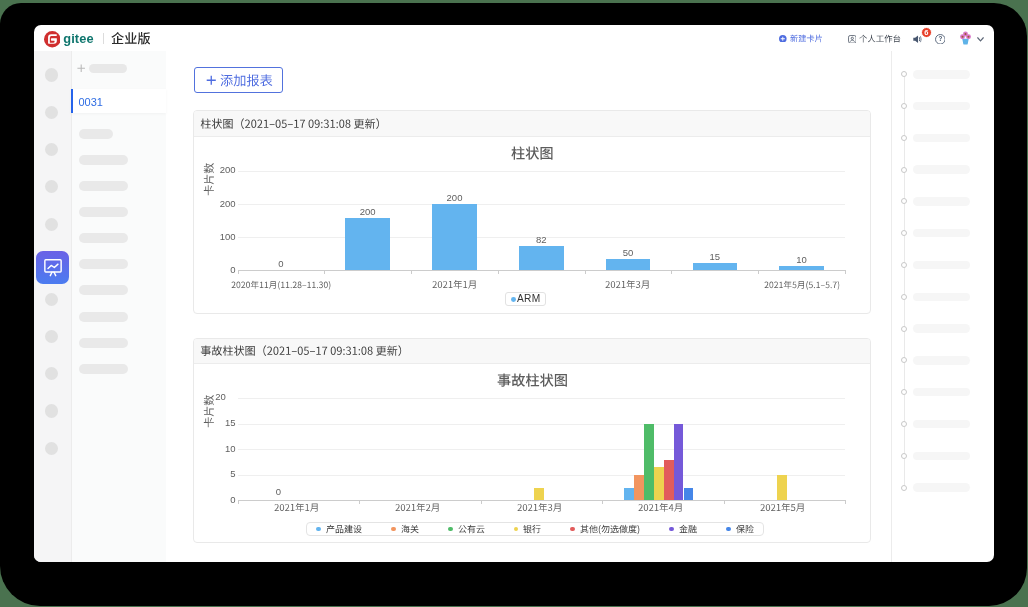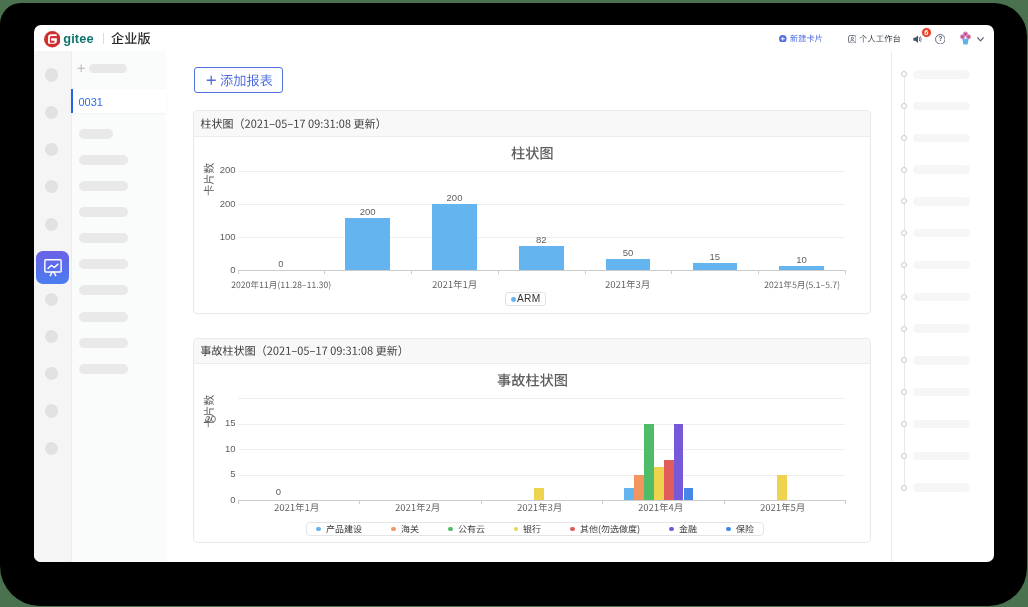--- a/index.html
+++ b/index.html
@@ -164,21 +164,21 @@
     </svg>
 <div style="position:absolute;left:203.5px;top:475.4px;width:607.5px;height:1px;background:#cccccc"></div>
 <div style="position:absolute;left:171.5px;top:468.9px;width:30px;height:13px;font:9.5px 'Liberation Sans',sans-serif;color:#606060;text-align:right">0</div>
 <div style="position:absolute;left:203.5px;top:449.9px;width:607.5px;height:1px;background:#efefef"></div>
 <div style="position:absolute;left:171.5px;top:443.4px;width:30px;height:13px;font:9.5px 'Liberation Sans',sans-serif;color:#606060;text-align:right">5</div>
 <div style="position:absolute;left:203.5px;top:424.4px;width:607.5px;height:1px;background:#efefef"></div>
 <div style="position:absolute;left:171.5px;top:417.9px;width:30px;height:13px;font:9.5px 'Liberation Sans',sans-serif;color:#606060;text-align:right">10</div>
 <div style="position:absolute;left:203.5px;top:398.9px;width:607.5px;height:1px;background:#efefef"></div>
 <div style="position:absolute;left:171.5px;top:392.4px;width:30px;height:13px;font:9.5px 'Liberation Sans',sans-serif;color:#606060;text-align:right">15</div>
 <div style="position:absolute;left:203.5px;top:373.4px;width:607.5px;height:1px;background:#efefef"></div>
-<div style="position:absolute;left:171.5px;top:388px;width:30px;height:13px;font:9.5px 'Liberation Sans',sans-serif;color:#606060;text-align:left">20</div>
+<div style="position:absolute;left:171.5px;top:366px;width:30px;height:13px;font:9.5px 'Liberation Sans',sans-serif;color:#606060;text-align:center">20</div>
 <div style="position:absolute;left:203.5px;top:475.4px;width:1px;height:4px;background:#ccc"></div>
 <div style="position:absolute;left:325.0px;top:475.4px;width:1px;height:4px;background:#ccc"></div>
 <div style="position:absolute;left:446.5px;top:475.4px;width:1px;height:4px;background:#ccc"></div>
 <div style="position:absolute;left:568.0px;top:475.4px;width:1px;height:4px;background:#ccc"></div>
 <div style="position:absolute;left:689.5px;top:475.4px;width:1px;height:4px;background:#ccc"></div>
 <div style="position:absolute;left:811.0px;top:475.4px;width:1px;height:4px;background:#ccc"></div>
 <div style="position:absolute;left:590.10px;top:462.6px;width:9.9px;height:12.8px;background:#63b4ef"></div>
 <div style="position:absolute;left:600.00px;top:449.9px;width:9.9px;height:25.5px;background:#f2955f"></div>
 <div style="position:absolute;left:609.90px;top:398.9px;width:9.9px;height:76.5px;background:#4fbc68"></div>
 <div style="position:absolute;left:619.80px;top:442.2px;width:9.9px;height:33.1px;background:#eed34f"></div>

